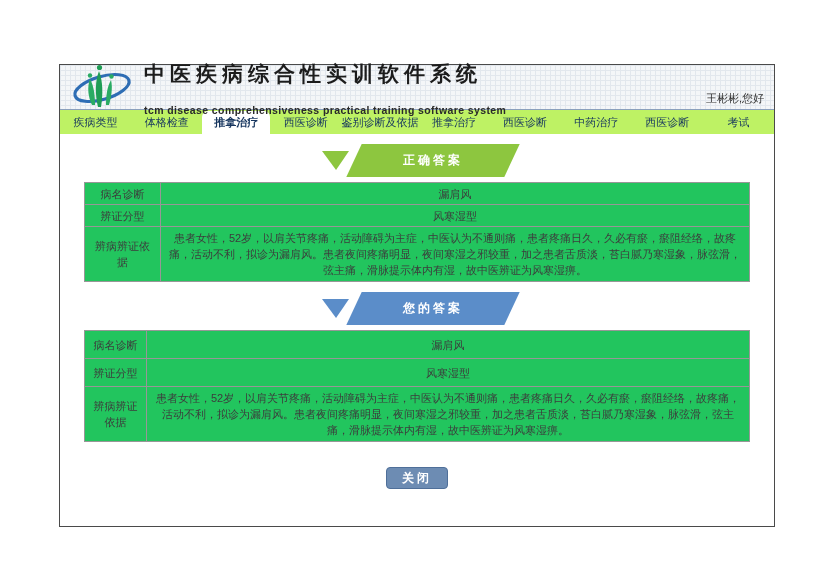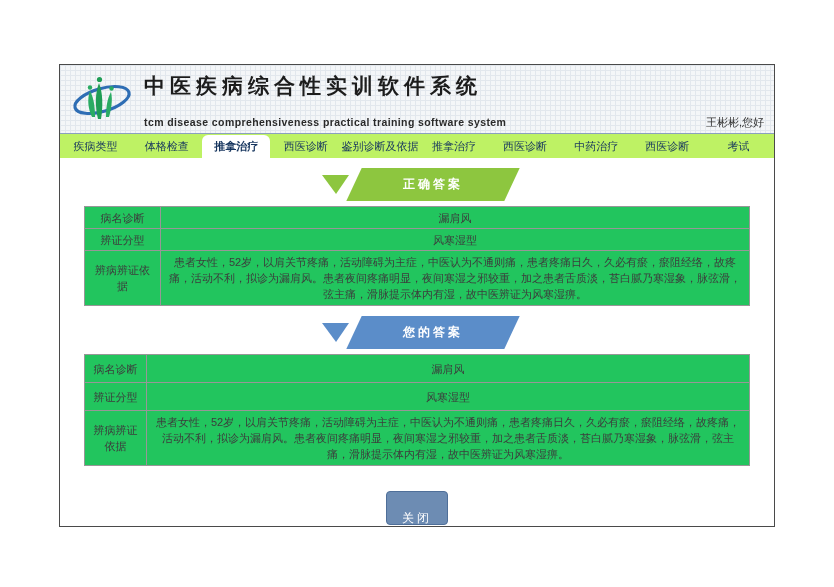--- a/index.html
+++ b/index.html
@@ -9,21 +9,21 @@
   .page {
     width: 716px; height: 463px;
     margin: 64px auto 0 auto;
     border: 1px solid #4a4a4a;
     background: #ffffff;
     position: relative;
   }
 
   
   .header {
-    height: 68px;
+    height: 44px;
     background-color: #f4f6f8;
     background-image:
       linear-gradient(#e2e7ed 1px, transparent 1px),
       linear-gradient(90deg, #e2e7ed 1px, transparent 1px);
     background-size: 5px 5px;
     position: relative;
     display: flex;
     align-items: center;
   }
   .logo { width: 72px; height: 52px; margin-left: 8px; flex: 0 0 auto; }
@@ -132,30 +132,31 @@
   table.t1 td.lbl { width: 76px; }
   table.t1 tr.short td { height: 22px; padding: 1px 4px; }
   table.t2 td.lbl { width: 62px; }
   table.t2 tr.short td { height: 28px; padding: 4px 4px; }
   td.long { line-height: 17px; padding: 4px 8px; }
 
   
   .btn-row { display: flex; justify-content: center; margin-top: 25px; }
   .close-btn {
     min-width: 62px; height: 22px;
-    padding: 16px 12px;
+    padding: 0 12px;
     background: #6d8cb3;
     border: 1px solid #4f6f99;
     border-radius: 4px;
     color: #ffffff;
     font-size: 12px;
     letter-spacing: 3px;
     font-family: "Liberation Sans", sans-serif;
     cursor: pointer;
     line-height: 20px;
+    font-weight: bold;
   }
 </style>
 </head>
 <body>
 
 <div class="page">
 
   <div class="header">
     <svg class="logo" viewBox="0 0 72 52">
       <ellipse cx="34" cy="27" rx="28" ry="11.5" fill="none" stroke="#2e6db4" stroke-width="3.2" transform="rotate(-16 34 27)"></ellipse>

